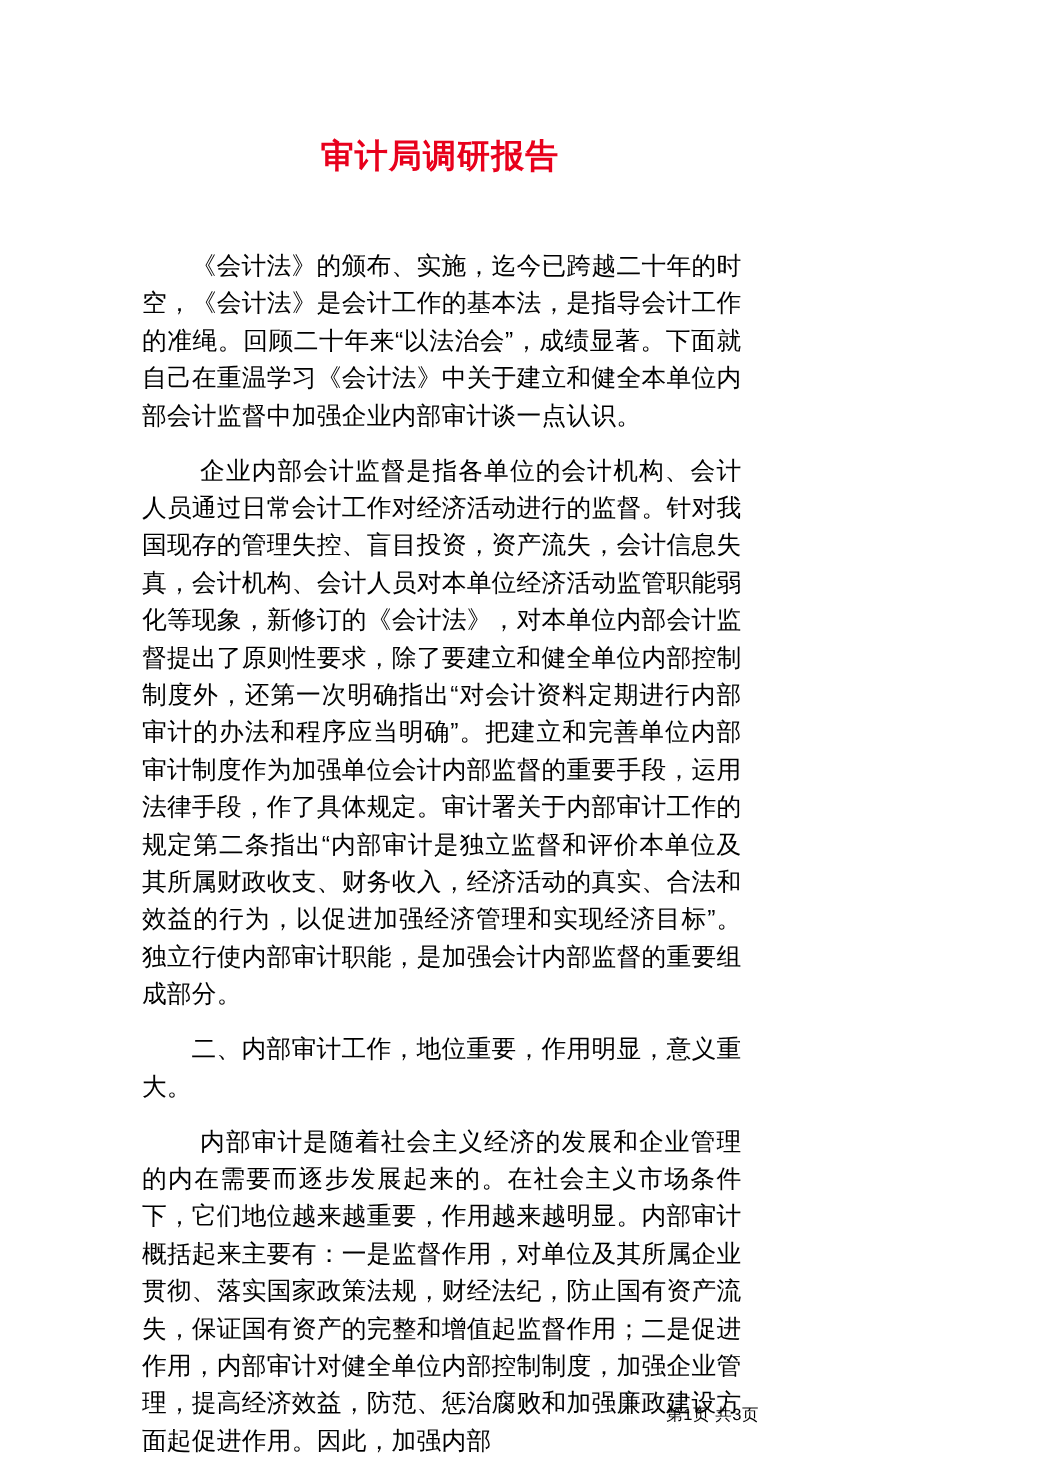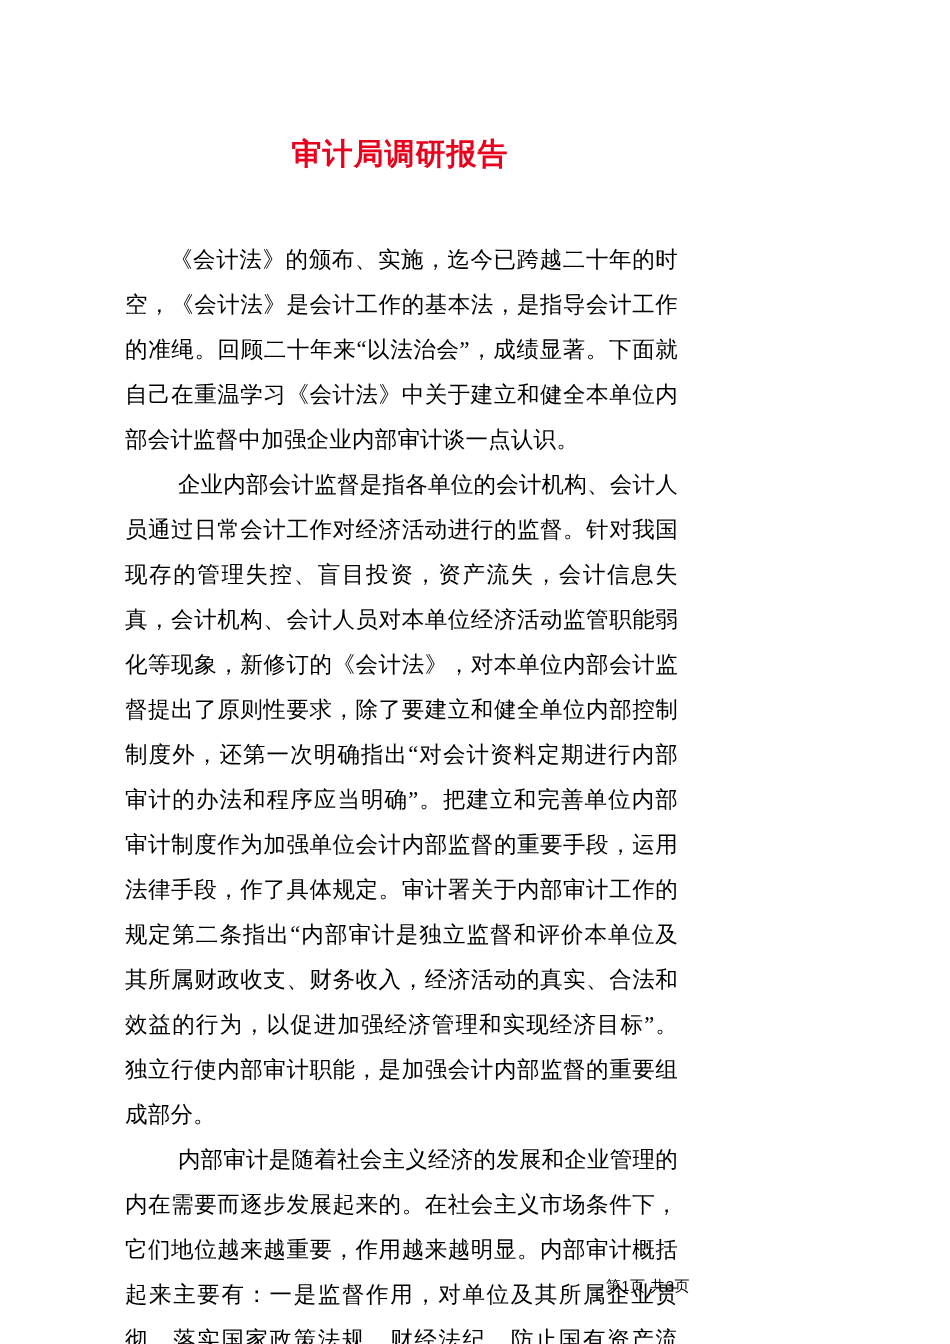--- a/index.html
+++ b/index.html
@@ -14,47 +14,47 @@
     position: relative;
     overflow: hidden;
   }
   .page {
     position: absolute;
     left: 0;
     top: 0;
     width: 800px;
     height: 1344px;
     box-sizing: border-box;
-    padding: 12px;
+    padding: 0;
     background: #fff;
   }
   .doc-title {
     color: #e8001c;
     font-size: 30px;
     font-weight: bold;
     text-align: center;
     letter-spacing: 1px;
     margin: 0;
     padding-top: 122px;
     font-family: "DejaVu Sans", "Liberation Sans", sans-serif;
   }
   .body-area {
     margin-top: 62px;
     padding-left: 113px;
     padding-right: 110px;
   }
   p.para {
-    margin: 0;
+    margin: 16px;
     font-size: 22.5px;
-    line-height: 45px;
+    line-height: 34px;
     text-align: justify;
     text-justify: inter-ideograph;
     color: #000000;
     text-indent: 2em;
-    font-family: Liberation Serif, serif;
+    font-family: Liberation Sans, sans-serif;
     letter-spacing: 0.2px;
   }
   p.para.indent3 {
     text-indent: 2.35em;
   }
   .footer {
     position: absolute;
     right: 110px;
     bottom: 48px;
     font-size: 15px;
@@ -66,18 +66,19 @@
 </head>
 <body>
 
 <div class="page">
 
   <h1 class="doc-title">审计局调研报告</h1>
 
   <div class="body-area">
     <p class="para">《会计法》的颁布、实施，迄今已跨越二十年的时空，《会计法》是会计工作的基本法，是指导会计工作的准绳。回顾二十年来“以法治会”，成绩显著。下面就自己在重温学习《会计法》中关于建立和健全本单位内部会计监督中加强企业内部审计谈一点认识。</p>
     <p class="para indent3">企业内部会计监督是指各单位的会计机构、会计人员通过日常会计工作对经济活动进行的监督。针对我国现存的管理失控、盲目投资，资产流失，会计信息失真，会计机构、会计人员对本单位经济活动监管职能弱化等现象，新修订的《会计法》，对本单位内部会计监督提出了原则性要求，除了要建立和健全单位内部控制制度外，还第一次明确指出“对会计资料定期进行内部审计的办法和程序应当明确”。把建立和完善单位内部审计制度作为加强单位会计内部监督的重要手段，运用法律手段，作了具体规定。审计署关于内部审计工作的规定第二条指出“内部审计是独立监督和评价本单位及其所属财政收支、财务收入，经济活动的真实、合法和效益的行为，以促进加强经济管理和实现经济目标”。独立行使内部审计职能，是加强会计内部监督的重要组成部分。</p>
+    <p class="para">二、内部审计工作，地位重要，作用明显，意义重大。</p>
     <p class="para indent3">内部审计是随着社会主义经济的发展和企业管理的内在需要而逐步发展起来的。在社会主义市场条件下，它们地位越来越重要，作用越来越明显。内部审计概括起来主要有：一是监督作用，对单位及其所属企业贯彻、落实国家政策法规，财经法纪，防止国有资产流失，保证国有资产的完整和增值起监督作用；二是促进作用，内部审计对健全单位内部控制制度，加强企业管理，提高经济效益，防范、惩治腐败和加强廉政建设方面起促进作用。因此，加强内部</p>
   </div>
 
   <div class="footer">第1页 共3页</div>
 
 </div>
 
 </body></html>

